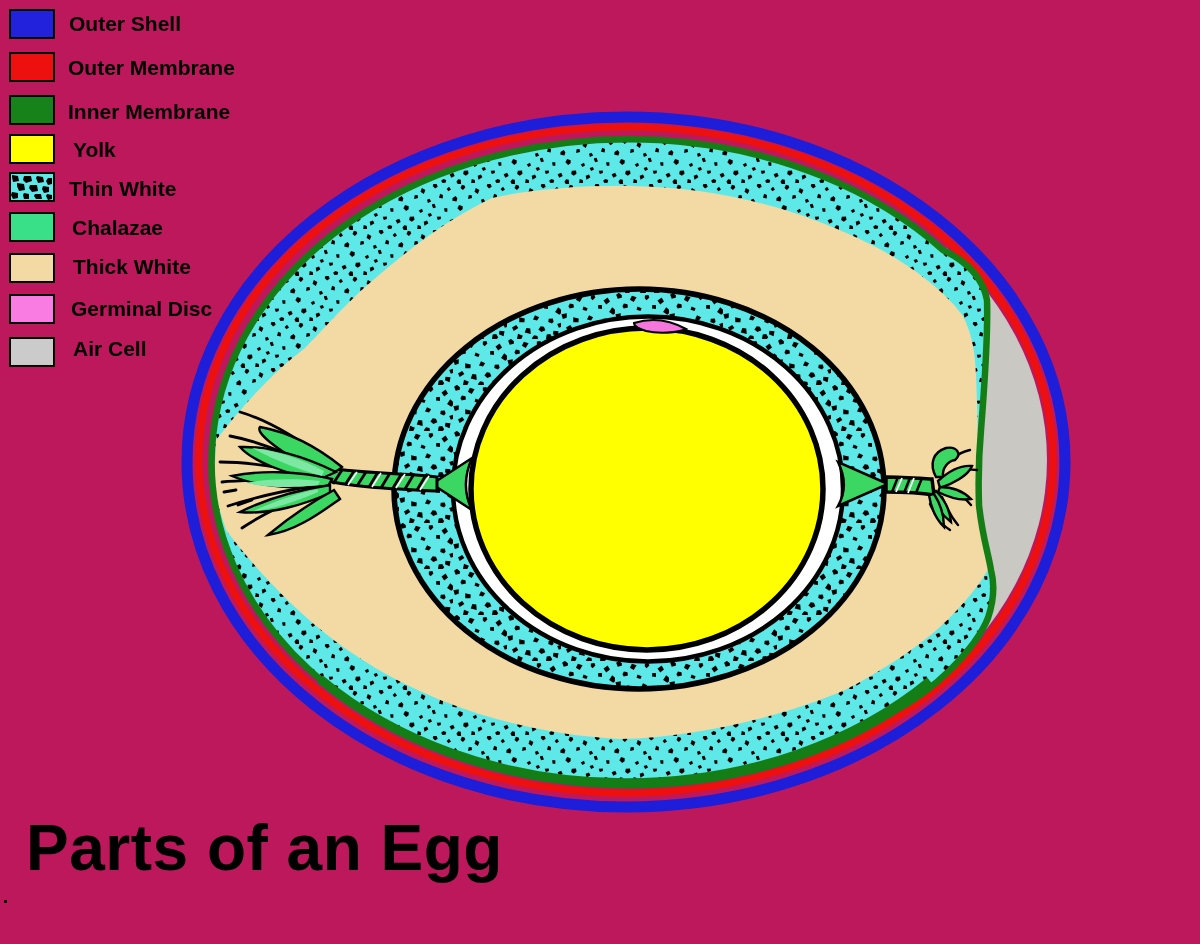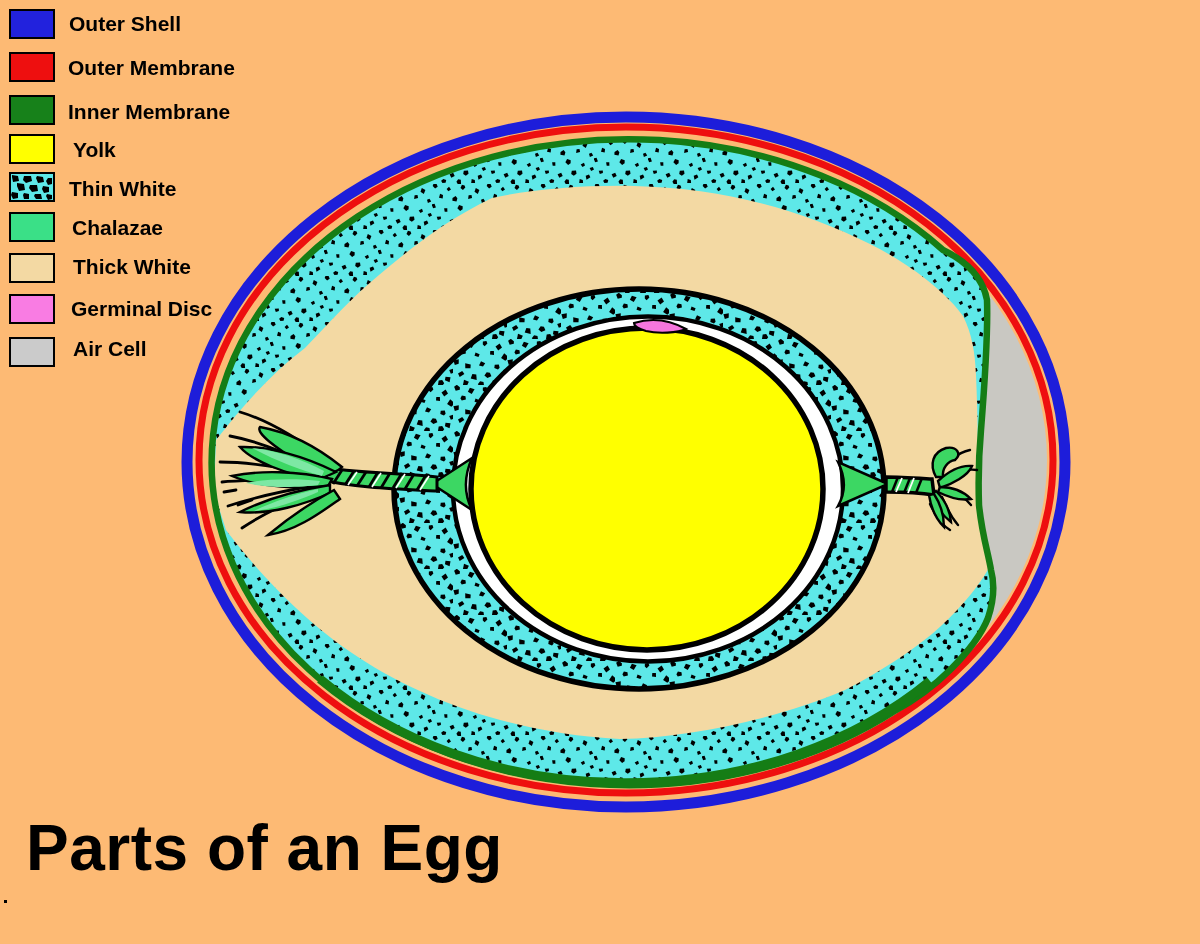--- a/index.html
+++ b/index.html
@@ -1,16 +1,16 @@
 <!DOCTYPE html>
 <html><head>
 <meta charset="utf-8">
 <style>
   html,body{margin:0;padding:0;background:#ffffff;}
-  #page{position:relative;width:1200px;height:944px;overflow:hidden;background:#fdba74;
+  #page{position:relative;width:1200px;height:944px;overflow:hidden;background:#be185d;
         font-family:"Liberation Sans", sans-serif;}
   svg{position:absolute;left:0;top:0;}
 </style>
 </head>
 <body>
 <div id="page">
 <svg width="1200" height="944" viewBox="0 0 1200 944">
   <defs>
     <g id="dottile" fill="#000">
       <path d="M 5.7 2.7 L 3.1 4.6 L 0.7 1.9 L 1.4 0.1 L 4.6 -0.1 Z"></path>

